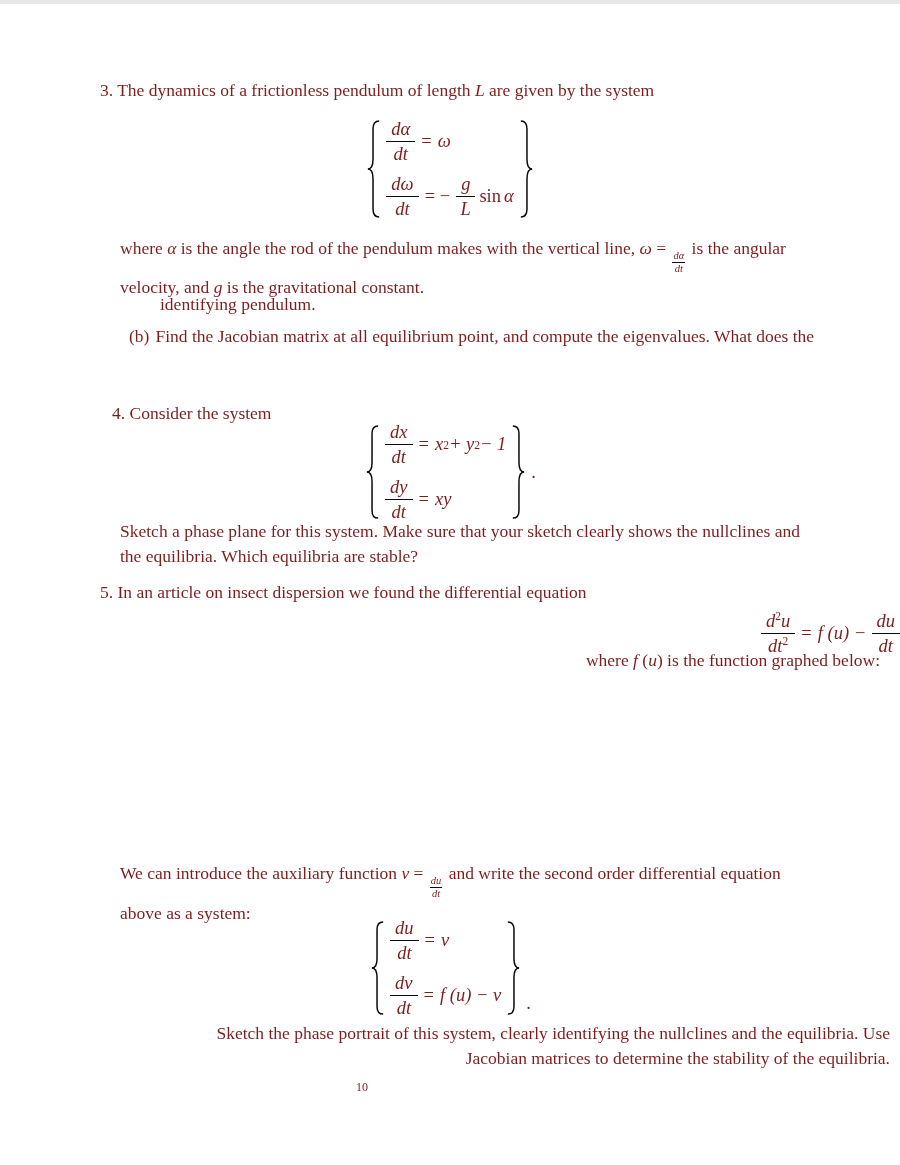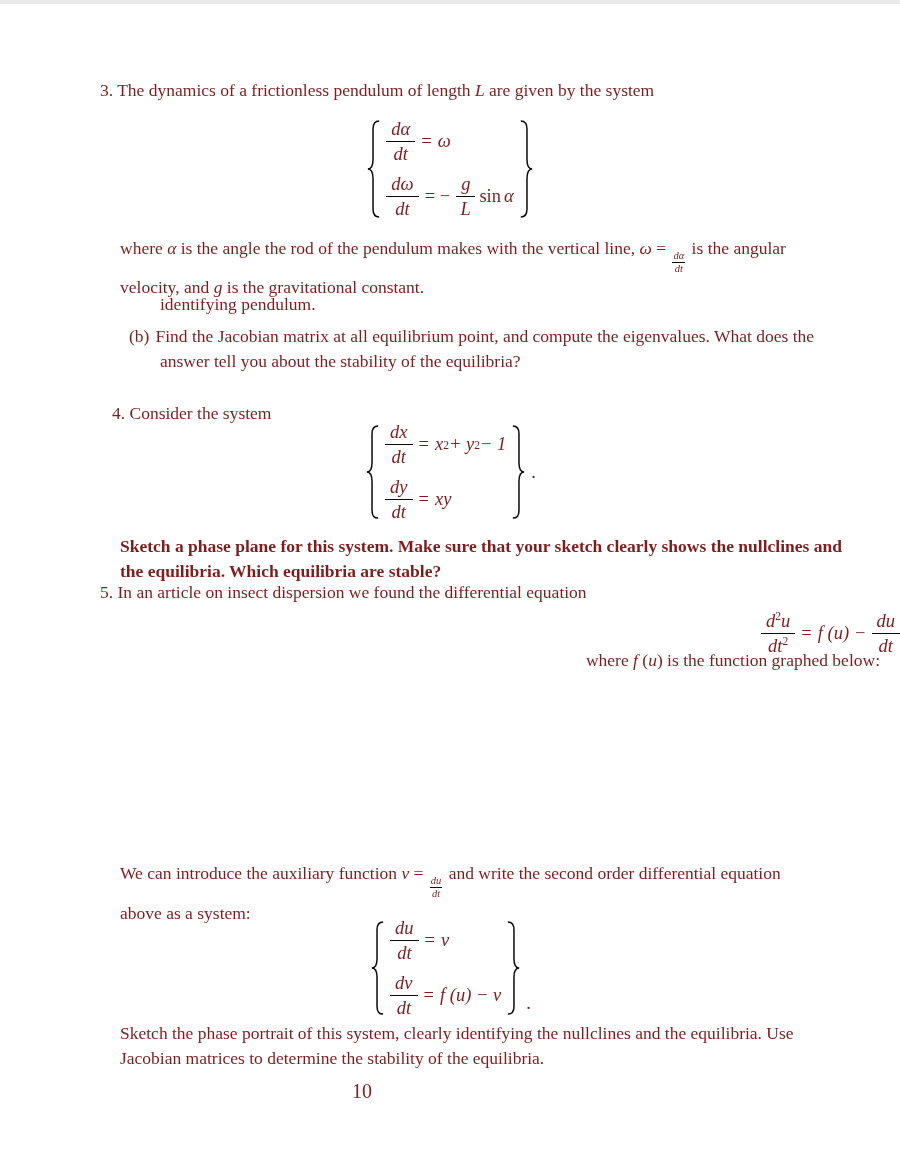--- a/index.html
+++ b/index.html
@@ -31,21 +31,21 @@
   .ifrac { display:inline-flex; flex-direction:column; align-items:center;
            font-size:10.5px; line-height:10px; vertical-align:-5px; font-style:italic; margin:0 2px; }
   .ifrac .n { border-bottom:1px solid #0a0a0a; padding:0 1px 1px; }
   .ifrac .d { padding-top:1px; }
 
   
   .plabel { margin-right:6px; }
   .pline2 { padding-left:31px; }
 
   .graphbox { background:#fcfcfc; }
-  .pagenum { left:0; width:724px; text-align:center; font-size:20px; }
+  .pagenum { left:0; width:724px; text-align:center; font-size:12px; }
 </style>
 </head>
 <body>
 
 <div class="page">
 
   <div class="abs pline" style="left:100px; top:74px; width:770px;">
     <span>3. The dynamics of a frictionless pendulum of length </span><span class="it">L</span><span> are given by the system</span>
   </div>
 
@@ -94,21 +94,20 @@
   </div>
 
   <div class="abs" style="left:129px; top:288px; width:760px;">
     <div class="pline pline2">identifying pendulum.</div>
   </div>
 
   <div class="abs" style="left:129px; top:320px; width:760px;">
     <div class="pline">
       <span class="plabel">(b)</span><span>Find the Jacobian matrix at all equilibrium point, and compute the eigenvalues. What does the</span>
     </div>
-    <div class="pline pline2">answer tell you about the stability of the equilibria?</div>
   </div>
 
   <div class="abs pline" style="left:112px; top:397px; width:770px;">4. Consider the system</div>
 
   <div class="abs sysblock" style="top:417px;">
     <svg class="brace" width="17" height="96" viewBox="0 0 18 100" preserveAspectRatio="none">
       <path d="M 15 2 Q 8.5 2 8.5 10 L 8.5 40 Q 8.5 50 3 50 Q 8.5 50 8.5 60 L 8.5 90 Q 8.5 98 15 98" fill="none" stroke="#0a0a0a" stroke-width="1.5" vector-effect="non-scaling-stroke"></path>
     </svg>
     <div class="syscol">
       <div class="eqrow">
@@ -131,21 +130,21 @@
         <span class="rel">=</span>
         <span class="mi">xy</span>
       </div>
     </div>
     <svg class="brace" width="17" height="96" viewBox="0 0 18 100" preserveAspectRatio="none">
       <path d="M 3 2 Q 9.5 2 9.5 10 L 9.5 40 Q 9.5 50 15 50 Q 9.5 50 9.5 60 L 9.5 90 Q 9.5 98 3 98" fill="none" stroke="#0a0a0a" stroke-width="1.5" vector-effect="non-scaling-stroke"></path>
     </svg>
     <span class="period" style="align-self:center;">.</span>
   </div>
 
-  <div class="abs" style="left:120px; top:530px; width:760px;font-weight:bold;">
+  <div class="abs" style="left:120px; top:515px; width:760px;">
     <div class="pline">Sketch a phase plane for this system. Make sure that your sketch clearly shows the nullclines and</div>
     <div class="pline">the equilibria. Which equilibria are stable?</div>
   </div>
 
   <div class="abs pline" style="left:100px; top:576px; width:770px;">5. In an article on insect dispersion we found the differential equation</div>
 
   <div class="abs sysblock" style="top:606px;justify-content:flex-end;">
     <div class="eqrow">
       <span class="frac">
         <span class="num"><span>d</span><span class="sup">2</span><span>u</span></span>
@@ -197,20 +196,20 @@
         <span class="rel">=</span>
         <span class="mi">f (u) − v</span>
       </div>
     </div>
     <svg class="brace" width="17" height="96" viewBox="0 0 18 100" preserveAspectRatio="none">
       <path d="M 3 2 Q 9.5 2 9.5 10 L 9.5 40 Q 9.5 50 15 50 Q 9.5 50 9.5 60 L 9.5 90 Q 9.5 98 3 98" fill="none" stroke="#0a0a0a" stroke-width="1.5" vector-effect="non-scaling-stroke"></path>
     </svg>
     <span class="period" style="align-self:flex-end; margin-bottom:16px;">.</span>
   </div>
 
-  <div class="abs" style="left:120px; top:1017px; width:770px;">
+  <div class="abs" style="left:120px; top:1017px; width:770px;text-align:right;">
     <div class="pline">Sketch the phase portrait of this system, clearly identifying the nullclines and the equilibria. Use</div>
     <div class="pline">Jacobian matrices to determine the stability of the equilibria.</div>
   </div>
 
   <div class="abs pagenum" style="top:1076px;">10</div>
 
 </div>
 
 </body></html>

